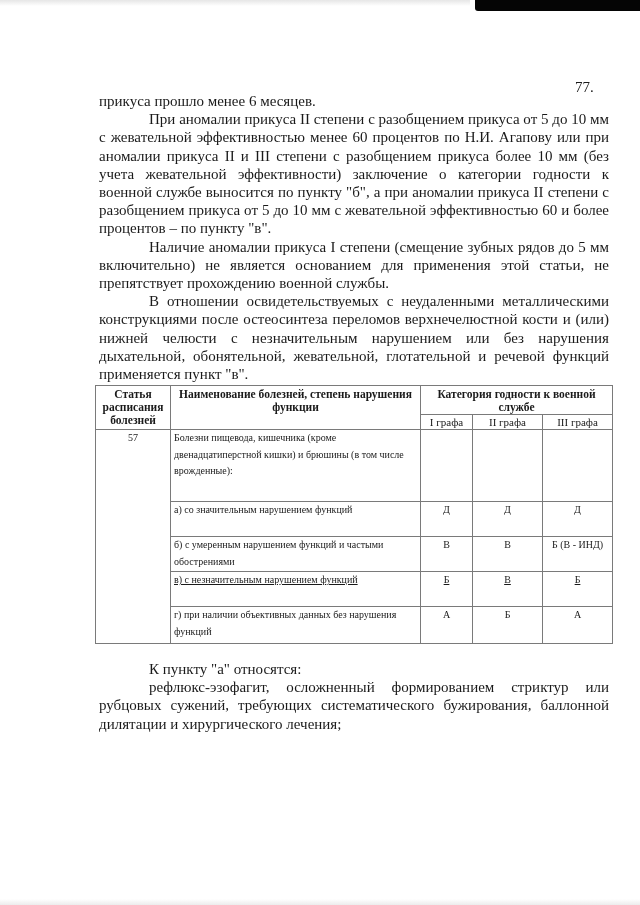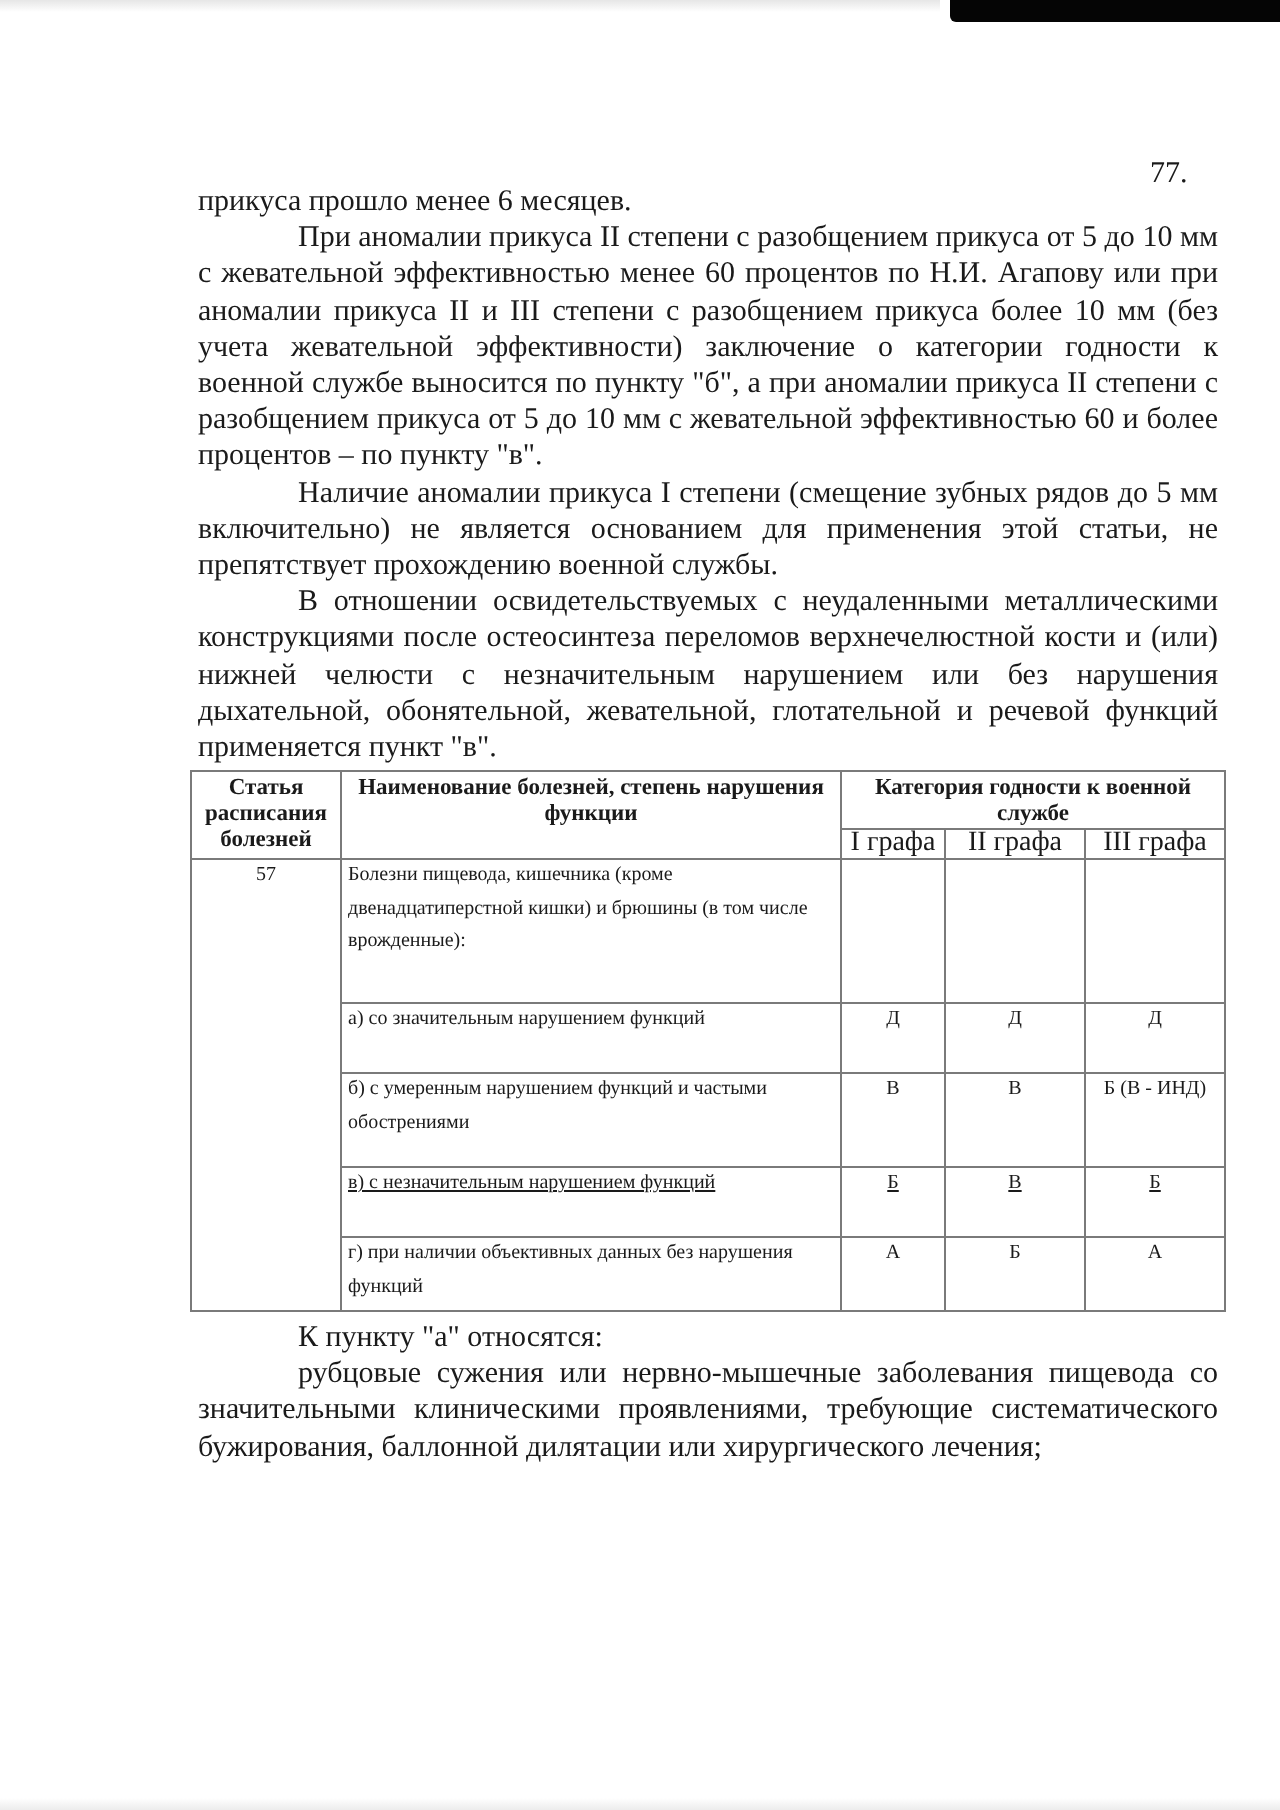--- a/index.html
+++ b/index.html
@@ -34,21 +34,21 @@
     border-collapse: collapse; table-layout: fixed; padding-left: 16px;
   }
   table.schedule td, table.schedule th {
     border: 1px solid #7a7a7a; padding: 0 3px; vertical-align: top;
   }
   table.schedule th {
     font-weight: bold; font-size: 11.5px; line-height: 13px; text-align: center;
     padding-top: 2px;
   }
   table.schedule th.grafa {
-    font-weight: normal; font-size: 14px; line-height: 14px; padding: 0;
+    font-weight: normal; font-size: 11px; line-height: 14px; padding: 0;
   }
   table.schedule td {
     font-size: 10px; line-height: 16.5px;
   }
   td.article { text-align: center; }
   td.cat { text-align: center; vertical-align: middle; font-size: 14px; }
   td.cat.two { line-height: 15px; }
   td.name { padding-left: 6px; }
 </style>
 </head>
@@ -93,21 +93,21 @@
       <td></td>
       <td></td>
       <td></td>
     </tr>
     <tr style="height:35px;">
       <td class="name">а) со значительным нарушением функций</td>
       <td class="cat">Д</td>
       <td class="cat">Д</td>
       <td class="cat">Д</td>
     </tr>
-    <tr style="height:47px;">
+    <tr style="height:35px;">
       <td class="name">б) с умеренным нарушением функций и частыми обострениями</td>
       <td class="cat">В</td>
       <td class="cat">В</td>
       <td class="cat two">Б (В - ИНД)</td>
     </tr>
     <tr style="height:35px;text-decoration:underline;">
       <td class="name">в) с незначительным нарушением функций</td>
       <td class="cat">Б</td>
       <td class="cat">В</td>
       <td class="cat">Б</td>
@@ -116,16 +116,16 @@
       <td class="name">г) при наличии объективных данных без нарушения функций</td>
       <td class="cat">А</td>
       <td class="cat">Б</td>
       <td class="cat">А</td>
     </tr>
   </tbody>
 </table>
 
 <div class="text-block" style="top:660px;">
   <p class="indent">К пункту "а" относятся:</p>
-  <p class="indent">рубцовые сужения или нервно-мышечные заболевания пищевода со значительными клиническими проявлениями, требующие систематического бужирования, баллонной дилятации или хирургического лечения;</p>
+  <p class="indent">рефлюкс-эзофагит, осложненный формированием стриктур или рубцовых сужений, требующих систематического бужирования, баллонной дилятации и хирургического лечения;</p>
 </div>
 
 <div class="scan-bottom"></div>
 
 </body></html>

